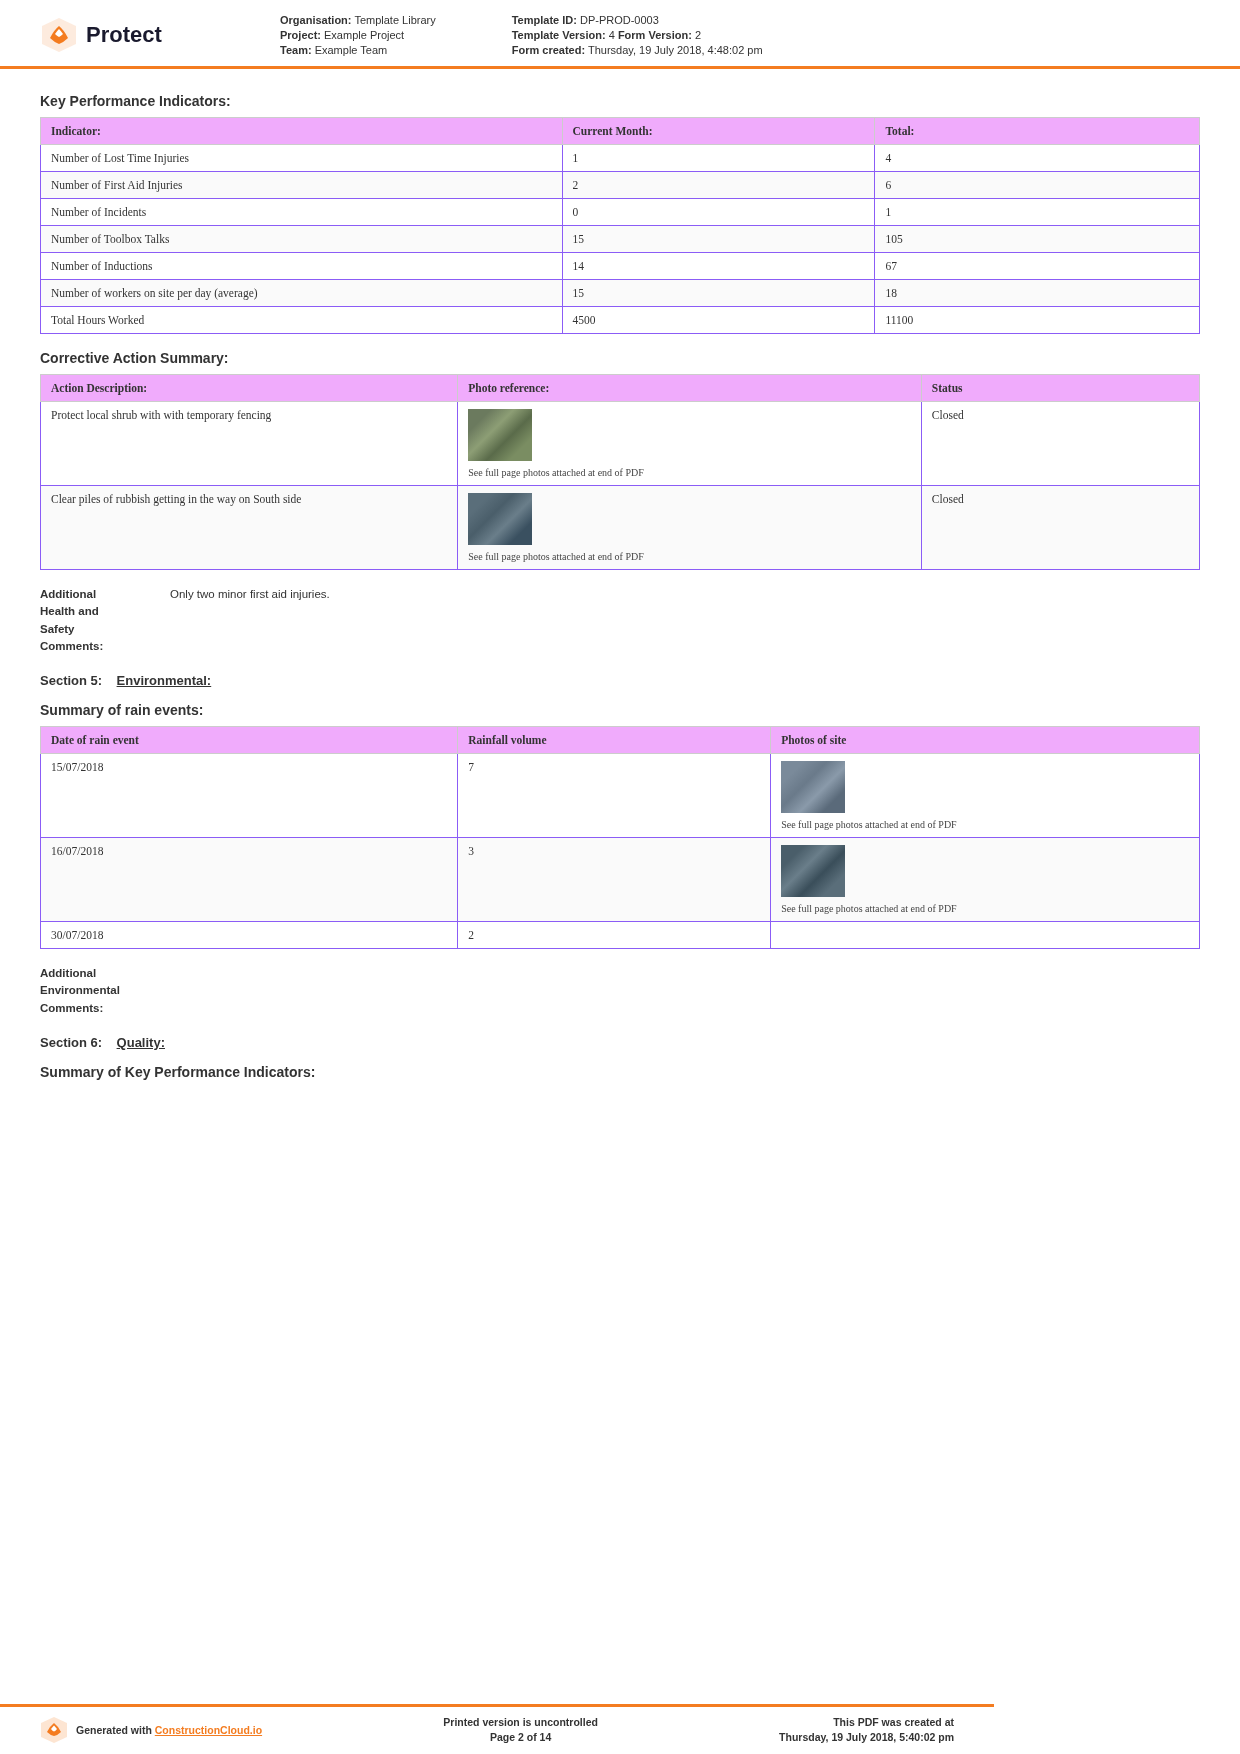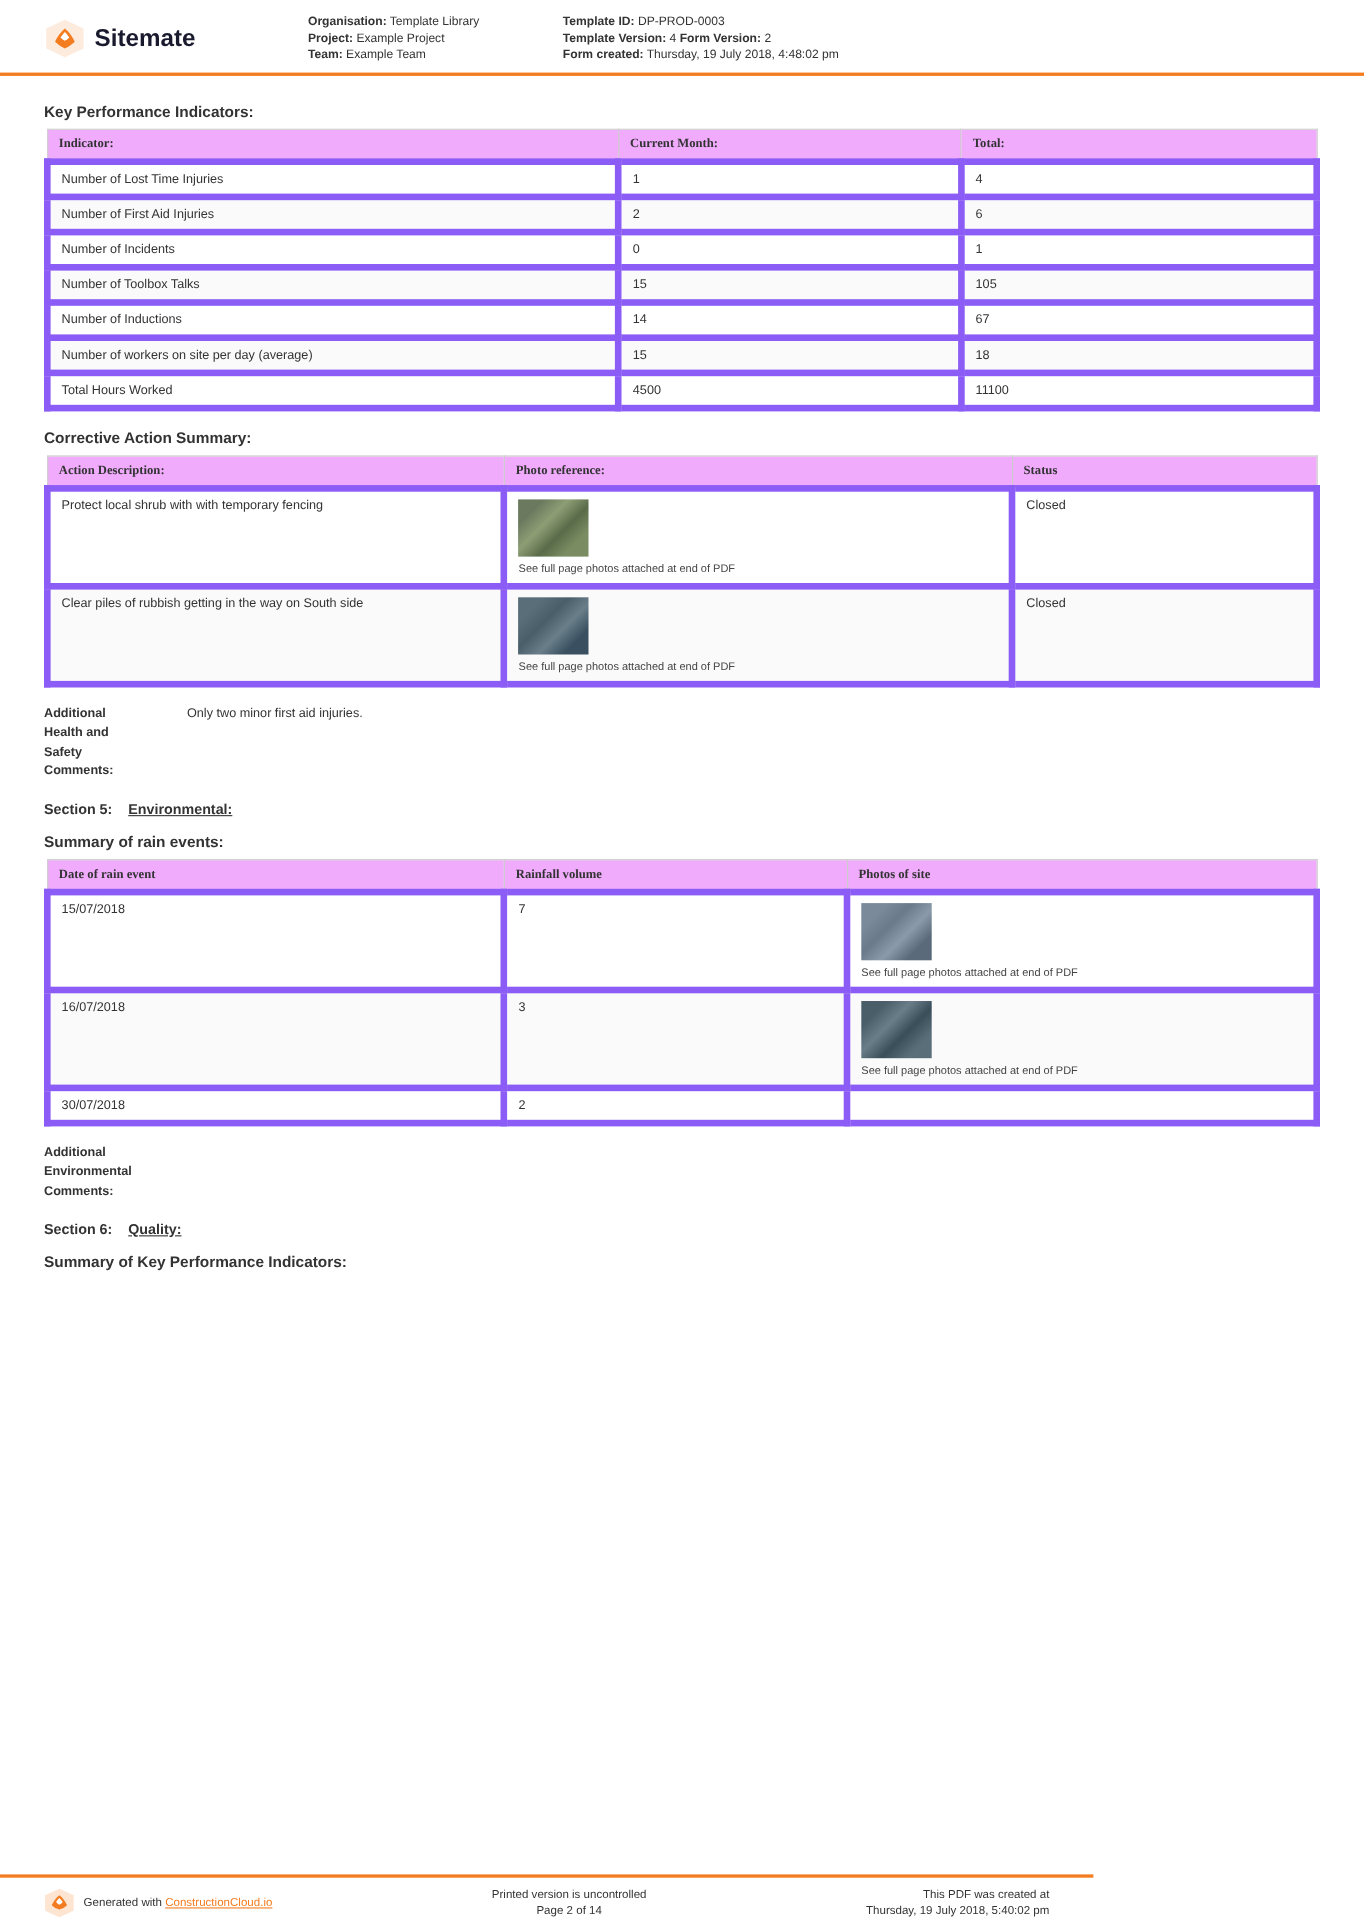--- a/index.html
+++ b/index.html
@@ -85,22 +85,23 @@
     table th {
       background: #f0abfc;
       font-weight: bold;
       padding: 7px 10px;
       text-align: left;
       border: 1px solid #ccc;
       font-family: Liberation Serif, serif;
     }
     table td {
       padding: 7px 10px;
-      border: 6px solid #8b5cf6;
+      border: 1px solid #8b5cf6;
       vertical-align: top;
+      font-family: Liberation Serif, serif;
     }
     table tr:nth-child(odd) td {
       background: #fff;
     }
     table tr:nth-child(even) td {
       background: #fafafa;
     }
 
     
     .kpi-table td:nth-child(1) { width: 45%; }
@@ -176,20 +177,21 @@
       left: 0;
       width: 994px;
       border-top: 3px solid #f47c20;
       padding: 8px 40px;
       display: flex;
       justify-content: space-between;
       align-items: center;
       background: #fff;
       font-size: 10.5px;
       color: #333;
+      font-weight: bold;
     }
     .footer-left {
       display: flex;
       align-items: center;
       gap: 8px;
     }
     .footer-logo {
       width: 28px;
       height: 28px;
     }
@@ -215,21 +217,21 @@
 <body>
 
 <div class="header">
   <div class="logo-area">
 
     <svg class="logo-icon" viewBox="0 0 38 38" xmlns="http://www.w3.org/2000/svg">
       <polygon points="19,2 36,10 36,28 19,36 2,28 2,10" fill="#f47c20" opacity="0.15"></polygon>
       <path d="M10,22 Q14,14 19,10 Q24,14 28,22 Q24,26 19,28 Q14,26 10,22Z" fill="#f47c20"></path>
       <path d="M15,18 Q17,15 19,13 Q21,15 23,18 Q21,20 19,21 Q17,20 15,18Z" fill="#fff"></path>
     </svg>
-    <span class="logo-text">Sitemate</span>
+    <span class="logo-text">Protect</span>
   </div>
   <div class="header-meta">
     <div class="header-meta-col">
       <span><b>Organisation:</b> <span>Template Library</span></span>
       <span><b>Project:</b> <span>Example Project</span></span>
       <span><b>Team:</b> <span>Example Team</span></span>
     </div>
     <div class="header-meta-col">
       <span><b>Template ID:</b> <span>DP-PROD-0003</span></span>
       <span><b>Template Version:</b> <span>4</span> <b>Form Version:</b> <span>2</span></span>

